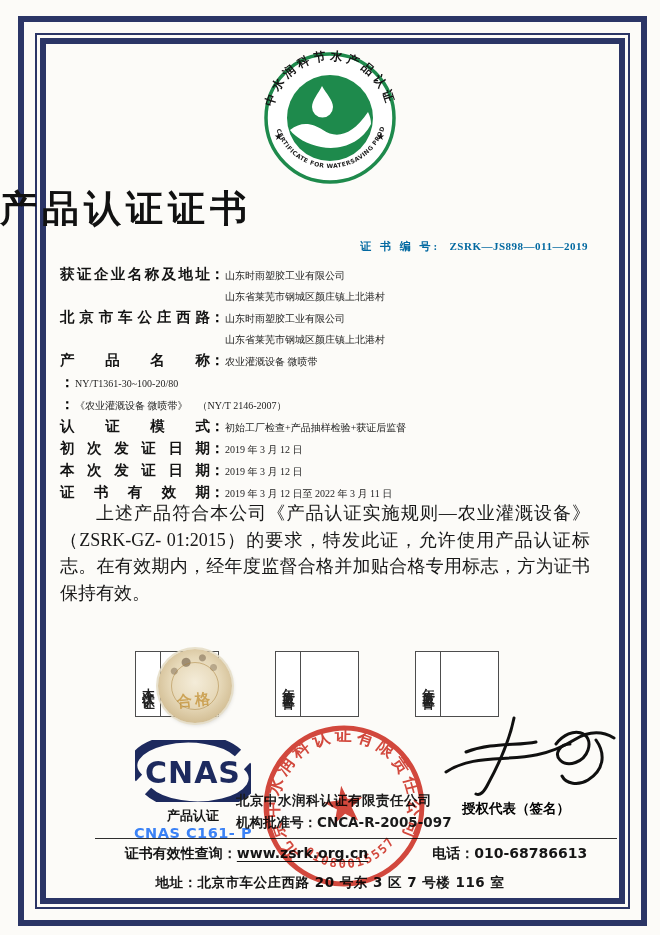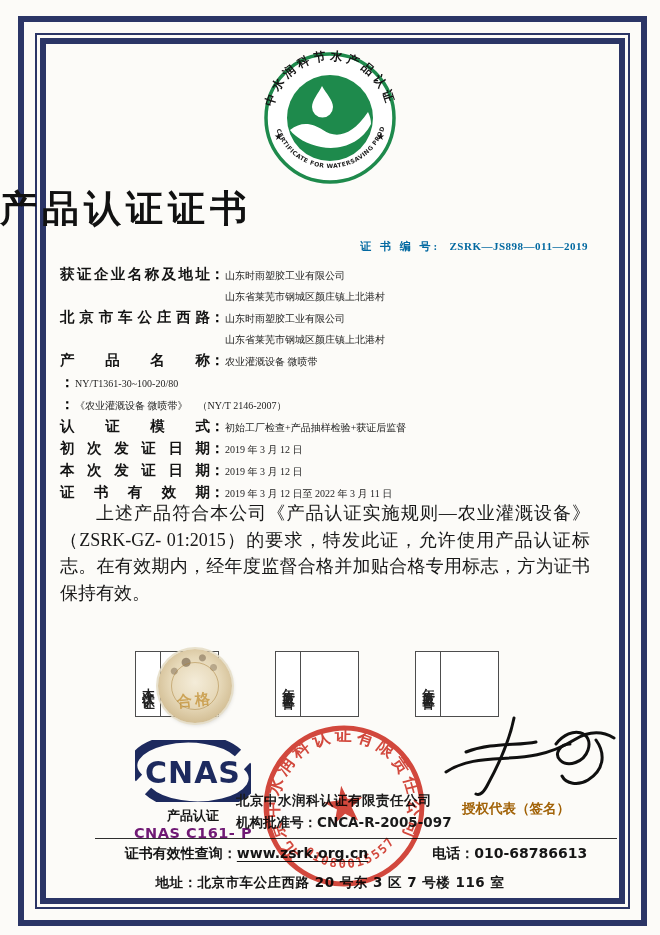--- a/index.html
+++ b/index.html
@@ -52,30 +52,30 @@
       radial-gradient(circle at 50% 45%, #f4ecd9 0%, #e6d8b8 45%, #d2bd93 75%, #c2a97e 100%);
     box-shadow:0 0 0 2px rgba(230,222,200,.9), 1px 2px 4px rgba(0,0,0,.15);}
   .sticker::after{content:"";position:absolute;inset:13px;border:1px solid rgba(170,130,60,.5);border-radius:50%;}
   .sticker .stklabel{position:absolute;left:0;right:0;bottom:13px;text-align:center;color:var(--gold);
     font-size:15px;font-weight:700;letter-spacing:3px;transform:rotate(-6deg);opacity:.85;
     font-family:"DejaVu Sans",sans-serif;}
 
   
   .cnas{position:absolute;left:88px;top:740px;width:122px;text-align:center;margin-left:44px;}
   .cnas .l1{font-size:13px;font-weight:700;margin-top:1px;color:#161616;font-family:Liberation Mono, monospace;}
-  .cnas .l2{font-size:14.5px;font-weight:700;letter-spacing:.5px;color:#701a75;font-family:"DejaVu Sans",sans-serif;}
+  .cnas .l2{font-size:14.5px;font-weight:700;letter-spacing:.5px;color:#3b82f6;font-family:"DejaVu Sans",sans-serif;}
 
   .issuer-org{position:absolute;left:236px;top:792px;font-size:13.5px;font-weight:700;color:#1a1a1a;
     letter-spacing:.5px;font-family:"DejaVu Sans",sans-serif;}
   .issuer-appr{position:absolute;left:236px;top:814px;font-size:13.5px;font-weight:700;color:#1a1a1a;
     font-family:"DejaVu Sans",sans-serif;}
 
   .stamp{position:absolute;left:260px;top:722px;mix-blend-mode:multiply;opacity:.93;z-index:5;}
   .sig{position:absolute;left:438px;top:712px;}
-  .sig-label{position:absolute;left:462px;top:800px;font-size:13.5px;font-weight:700;color:#a16207;
+  .sig-label{position:absolute;left:462px;top:800px;font-size:13.5px;font-weight:700;color:#000000;
     font-family:"DejaVu Sans",sans-serif;}
 
   .fdivider{position:absolute;left:95px;top:838px;width:522px;border-top:1.5px solid #2e2e2e;}
   .fquery{position:absolute;left:95px;top:845px;width:522px;display:flex;justify-content:center;gap:64px;
     font-size:14px;font-weight:700;color:#161616;font-family:"DejaVu Sans",sans-serif;}
   .fquery .site{text-decoration:underline;text-underline-offset:3px;}
   .faddress{position:absolute;left:0;top:874px;width:100%;text-align:center;font-size:13.5px;font-weight:700;
     color:#161616;letter-spacing:.5px;font-family:"DejaVu Sans",sans-serif;}
 </style>
 </head>

